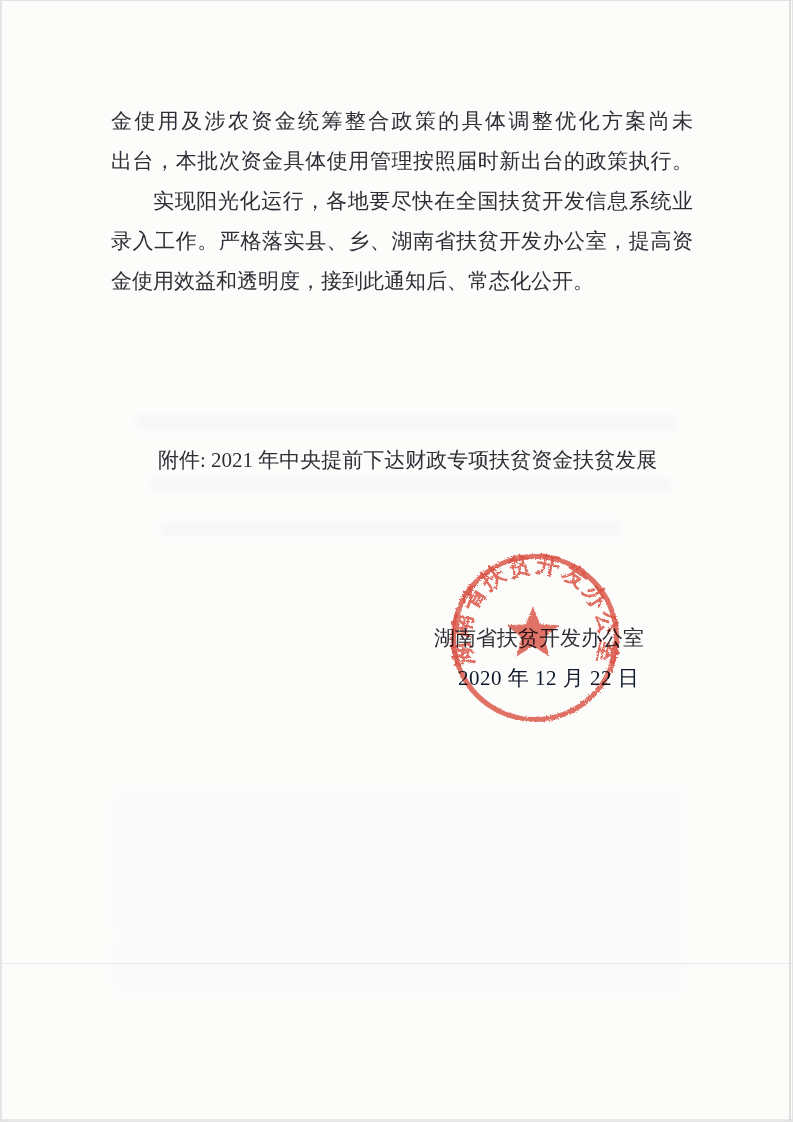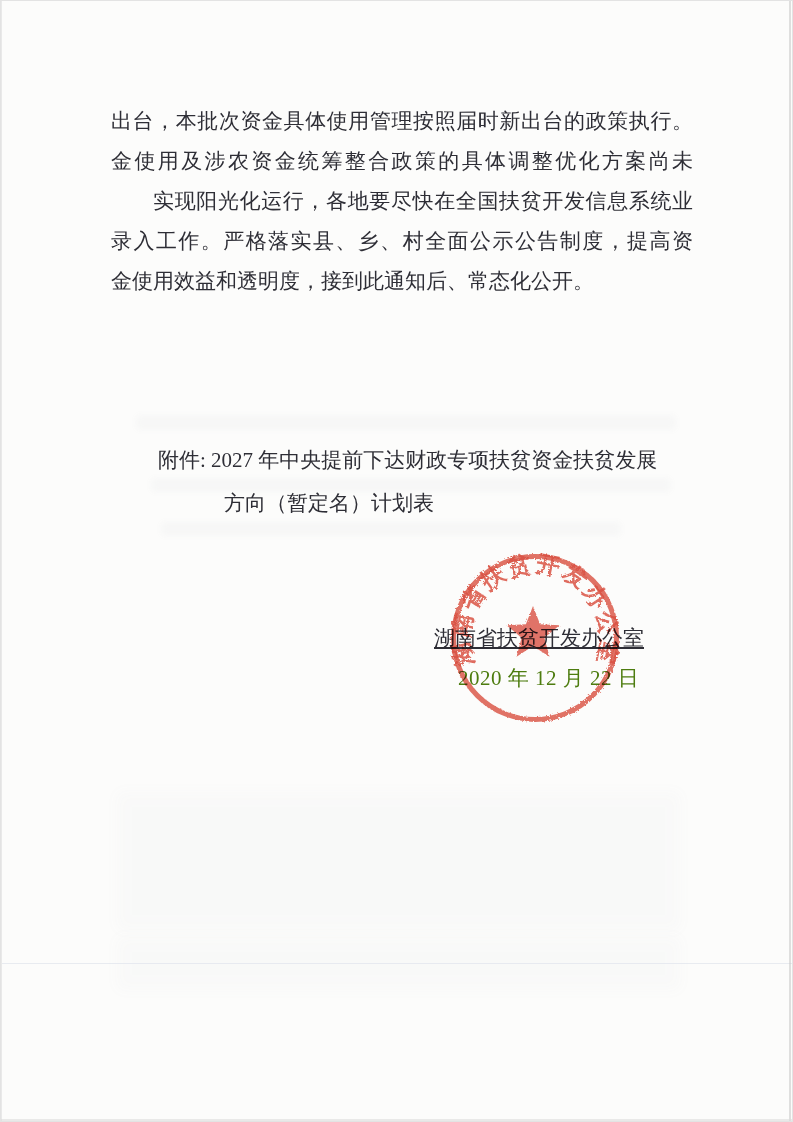--- a/index.html
+++ b/index.html
@@ -26,25 +26,25 @@
   
   .attachment{
     position:absolute;left:157px;top:438px;
     font-size:21px;line-height:43px;color:#2e2e36;
   }
   .attachment .tline{height:43px;}
   .attachment .att-line2{padding-left:66px;}
   
   .signature{
     position:absolute;left:433px;top:617px;
-    font-size:21px;line-height:40px;color:#2e2e36;white-space:nowrap;text-decoration:underline;
+    font-size:21px;line-height:40px;color:#2e2e36;white-space:nowrap;
   }
   .doc-date{
     position:absolute;left:457px;top:657px;
-    font-size:21px;line-height:40px;color:#4d7c0f;white-space:nowrap;
+    font-size:21px;line-height:40px;color:#0f172a;white-space:nowrap;
     letter-spacing:.5px;
   }
   
   .seal-svg{
     position:absolute;left:0;top:0;
     mix-blend-mode:multiply;
     opacity:.9;
     pointer-events:none;
   }
   
@@ -60,30 +60,29 @@
 
 <div class="page">
 
   <div class="smudge" style="left:135px;top:414px;width:540px;height:15px;"></div>
   <div class="smudge" style="left:150px;top:477px;width:520px;height:14px;"></div>
   <div class="smudge" style="left:160px;top:521px;width:460px;height:14px;"></div>
   <div class="smudge big" style="left:115px;top:790px;width:565px;height:140px;"></div>
   <div class="smudge big" style="left:115px;top:935px;width:565px;height:55px;"></div>
 
   <div class="body-text">
+    <div class="tline fill">金使用及涉农资金统筹整合政策的具体调整优化方案尚未</div>
     <div class="tline fill">出台，本批次资金具体使用管理按照届时新出台的政策执行。</div>
-    <div class="tline fill">金使用及涉农资金统筹整合政策的具体调整优化方案尚未</div>
     <div class="tline fill indent">实现阳光化运行，各地要尽快在全国扶贫开发信息系统业</div>
-    <div class="tline fill">录入工作。严格落实县、乡、村全面公示公告制度，提高资</div>
+    <div class="tline fill">录入工作。严格落实县、乡、湖南省扶贫开发办公室，提高资</div>
     <div class="tline">金使用效益和透明度，接到此通知后、常态化公开。</div>
   </div>
 
   <div class="attachment">
-    <div class="tline att-line1">附件: 2027 年中央提前下达财政专项扶贫资金扶贫发展</div>
-    <div class="tline att-line2">方向（暂定名）计划表</div>
+    <div class="tline att-line1">附件: 2021 年中央提前下达财政专项扶贫资金扶贫发展</div>
   </div>
 
   <div class="signature">湖南省扶贫开发办公室</div>
   <div class="doc-date">2020 年 12 月 22 日</div>
 
   <svg class="seal-svg" width="793" height="1122" viewBox="0 0 793 1122" xmlns="http://www.w3.org/2000/svg">
     <defs>
       <filter id="stampRough" x="-20%" y="-20%" width="140%" height="140%">
         <feTurbulence type="fractalNoise" baseFrequency="0.55" numOctaves="2" seed="7" result="noise"></feTurbulence>
         <feDisplacementMap in="SourceGraphic" in2="noise" scale="3.2"></feDisplacementMap>

